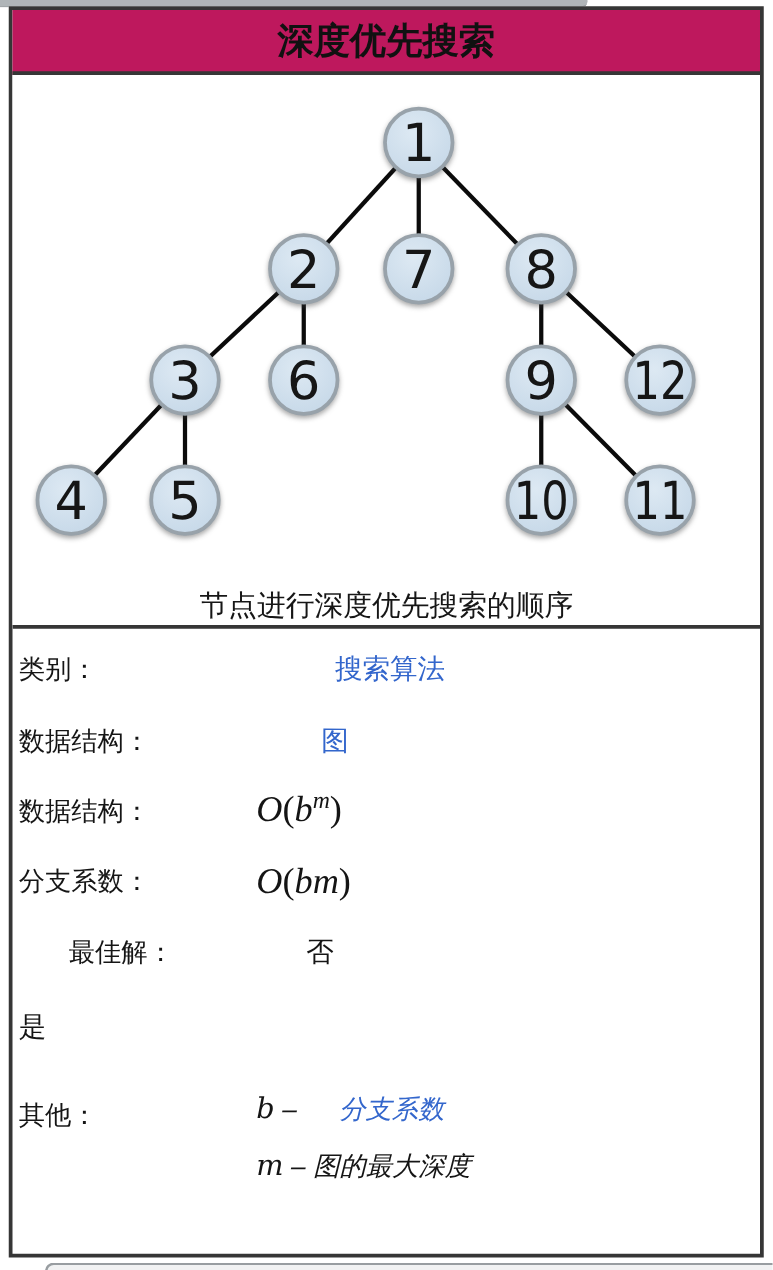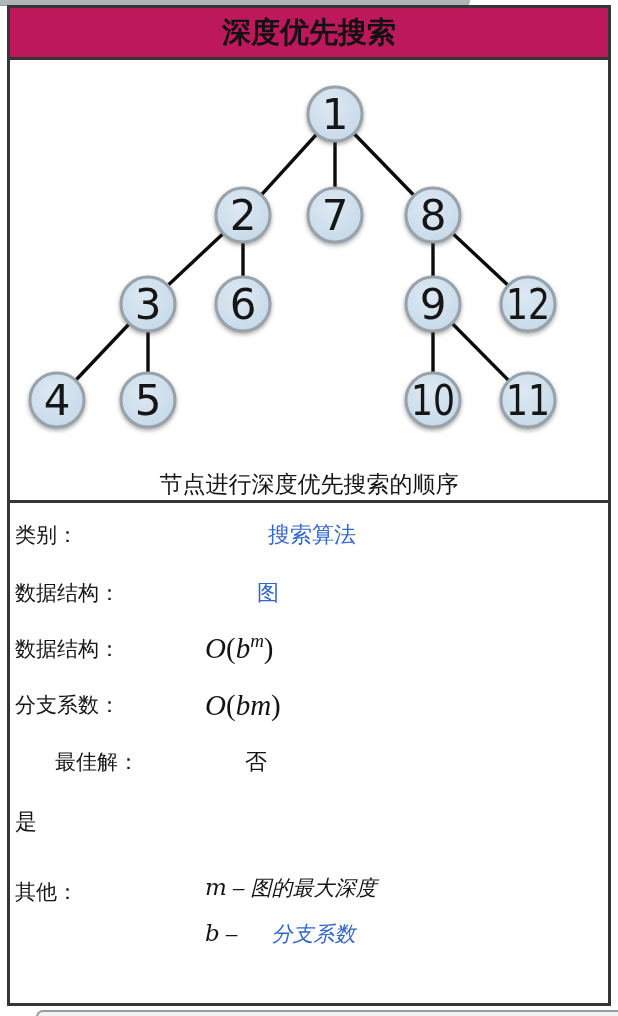--- a/index.html
+++ b/index.html
@@ -148,21 +148,21 @@
       <div class="row" style="height: 58px; margin-left: 40px;">
         <div class="row-label">最佳解：</div>
         <div class="row-value"><span>否</span></div>
       </div>
       <div class="row" style="height: 61px;">
         <div class="row-value"><span>是</span></div>
       </div>
       <div class="row row-defs" style="height: 100px;">
         <div class="row-label">其他：</div>
         <div class="row-value">
+          <div class="def-line"><span class="var">b</span><span class="dash">–</span><a class="link">分支系数</a></div>
           <div class="def-line"><span class="var">m</span><span class="dash">–</span><span>图的最大深度</span></div>
-          <div class="def-line"><span class="var">b</span><span class="dash">–</span><a class="link">分支系数</a></div>
         </div>
       </div>
     </div>
 
 </div>
 
 <div class="bottom-artifact"></div>
 
 </body></html>

